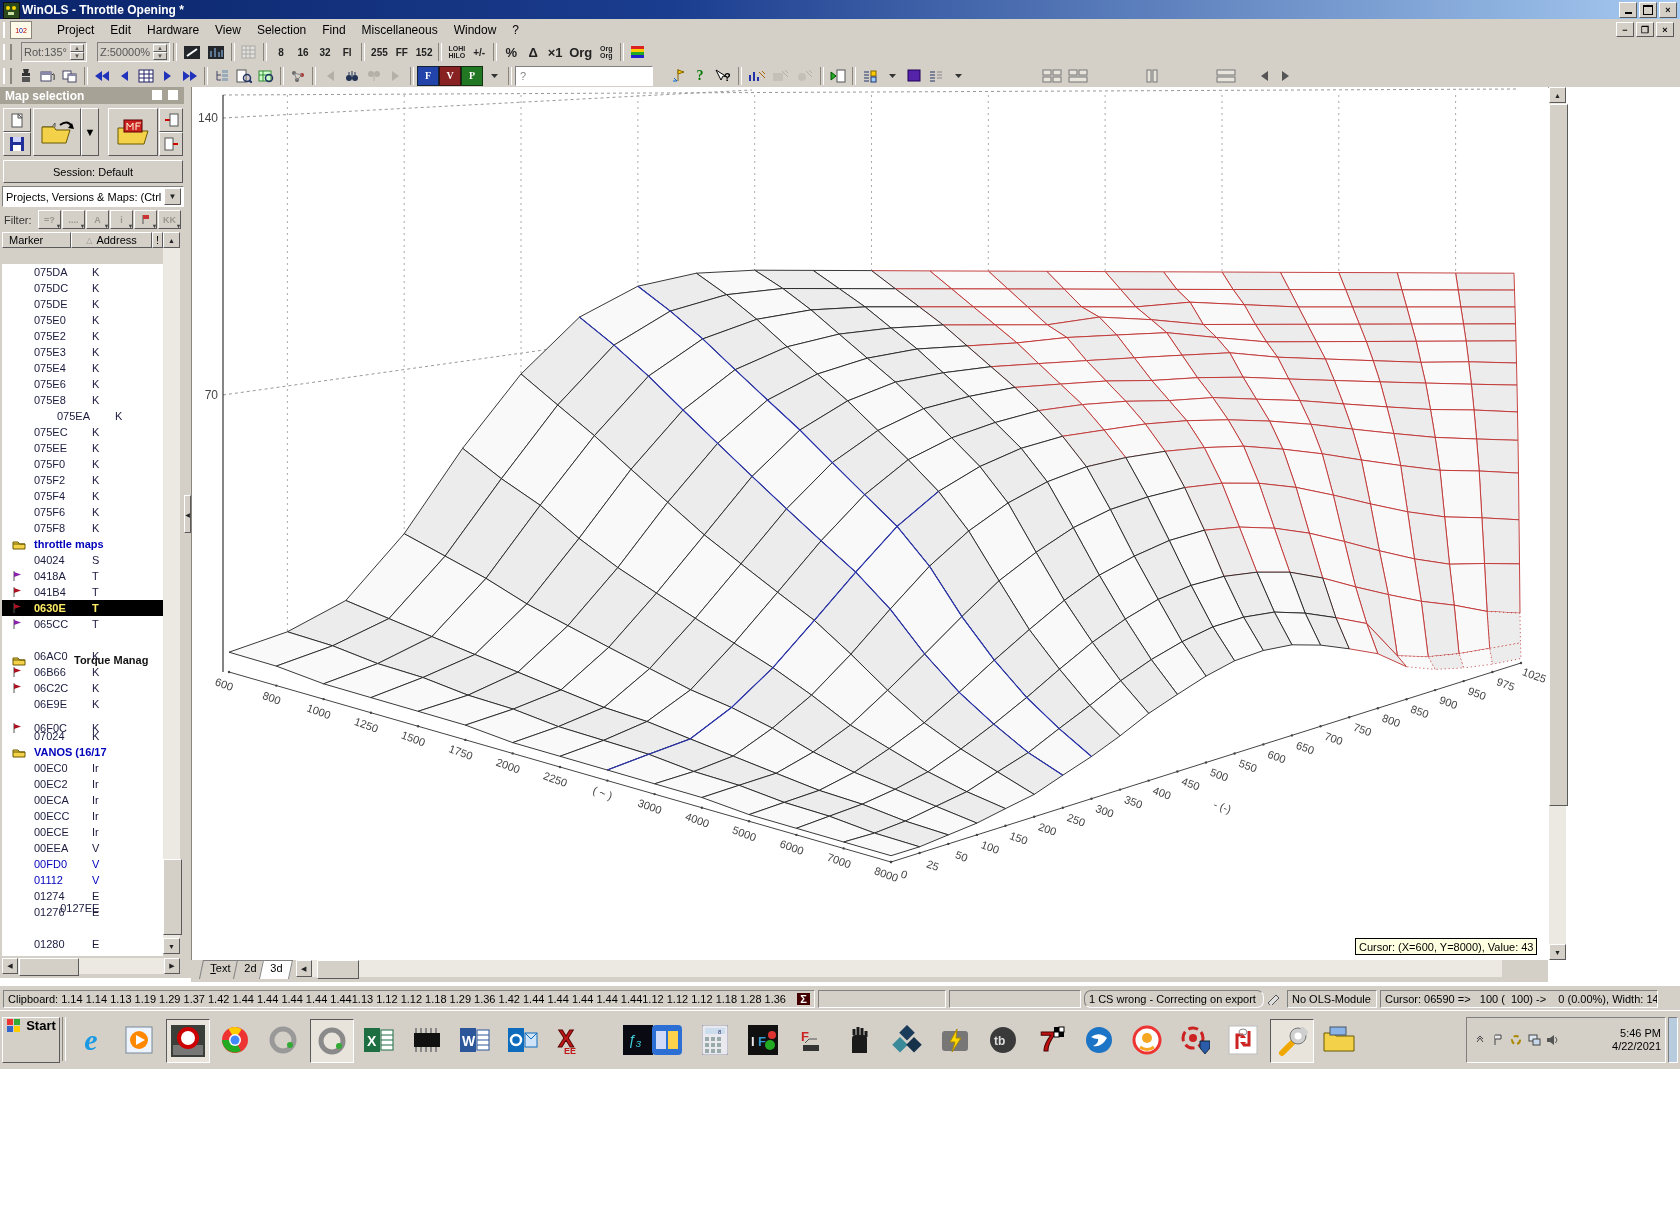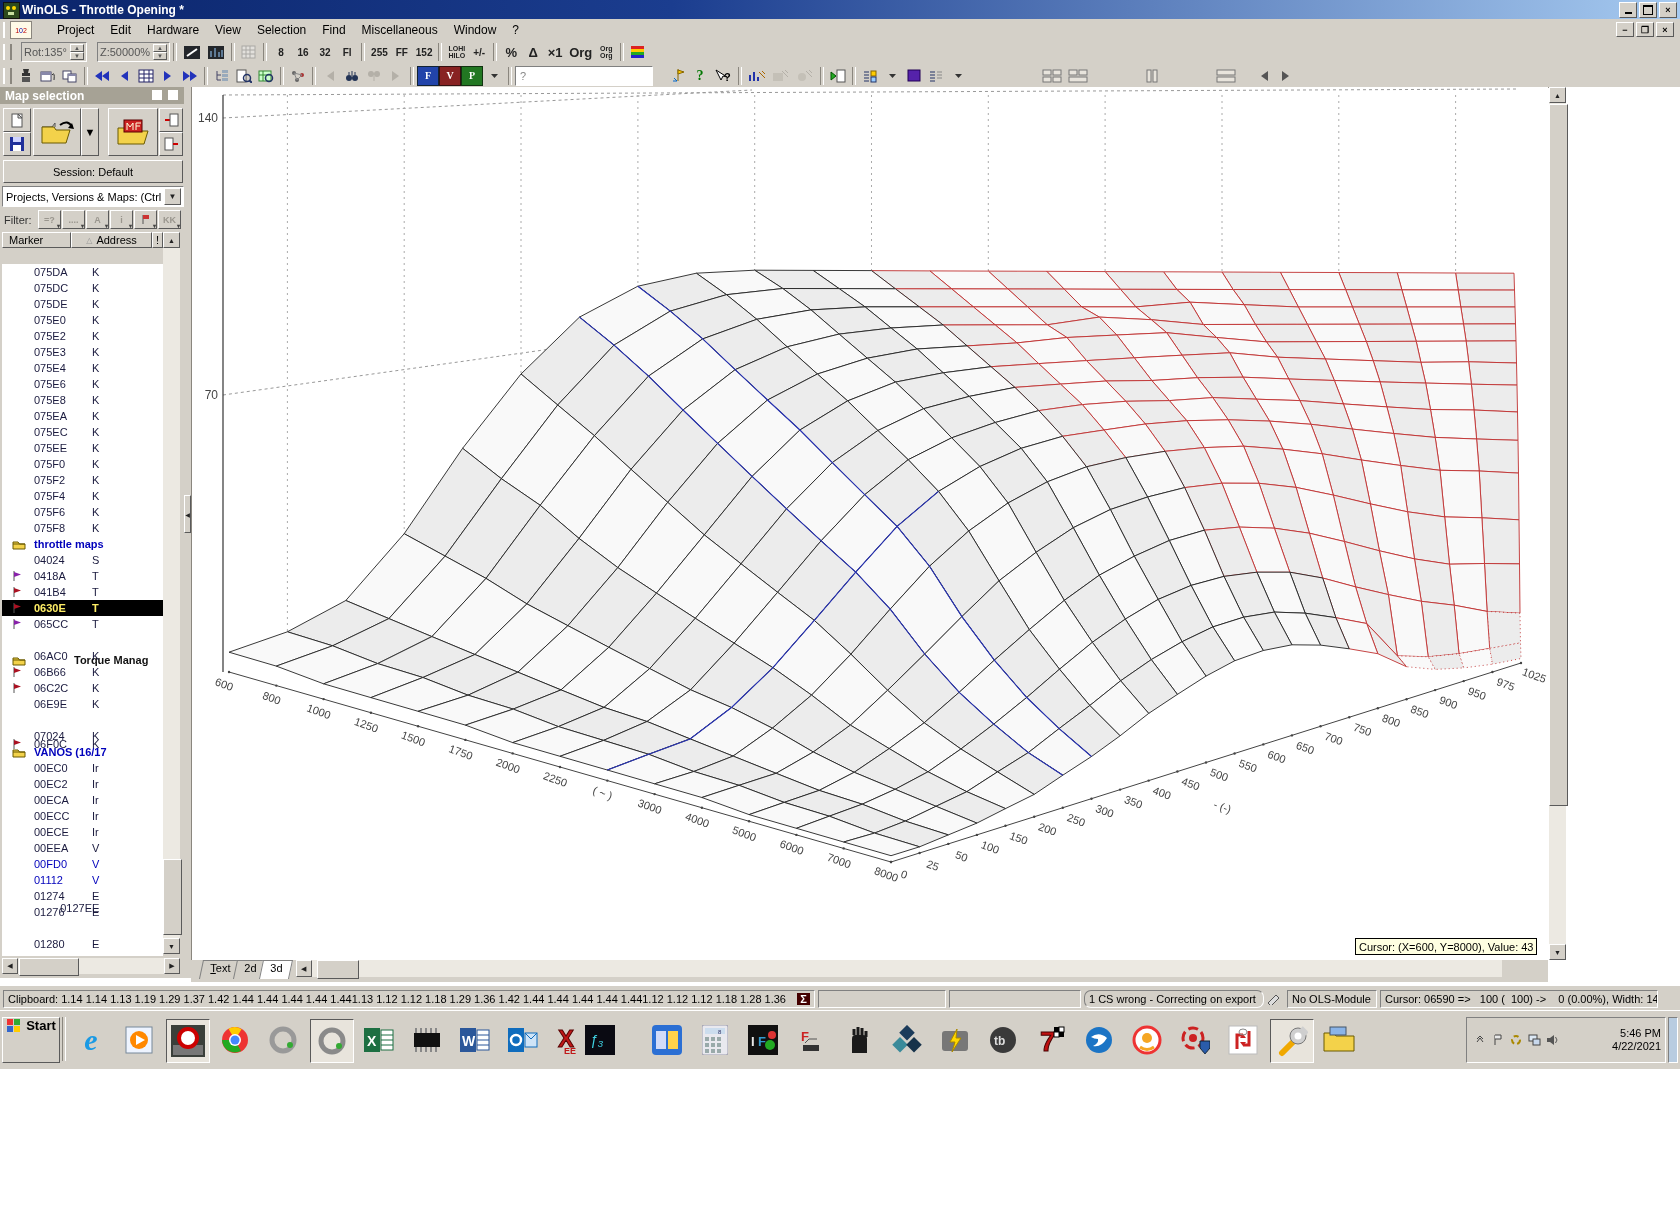--- a/index.html
+++ b/index.html
@@ -551,21 +551,21 @@
         <div class="lrow" style="top: 112px;">
           <span class="flagslot"></span>
           <span class="addr" style="color:#1a1a3e">075E6</span>
           <span style="color:#1a1a3e">K</span>
         </div>
         <div class="lrow" style="top: 128px;">
           <span class="flagslot"></span>
           <span class="addr" style="color:#1a1a3e">075E8</span>
           <span style="color:#1a1a3e">K</span>
         </div>
-        <div class="lrow" style="top: 144px;">
+        <div class="lrow" style="top: 144px; padding-left: 23px;">
           <span class="flagslot"></span>
           <span class="addr" style="color:#1a1a3e">075EA</span>
           <span style="color:#1a1a3e">K</span>
         </div>
         <div class="lrow" style="top: 160px;">
           <span class="flagslot"></span>
           <span class="addr" style="color:#1a1a3e">075EC</span>
           <span style="color:#1a1a3e">K</span>
         </div>
         <div class="lrow" style="top: 176px;">
@@ -684,21 +684,21 @@
             </svg>
           </span>
           <span class="addr" style="color:#1a1a3e">06C2C</span>
           <span style="color:#1a1a3e">K</span>
         </div>
         <div class="lrow" style="top: 432px;">
           <span class="flagslot"></span>
           <span class="addr" style="color:#1a1a3e">06E9E</span>
           <span style="color:#1a1a3e">K</span>
         </div>
-        <div class="lrow" style="top: 472px;">
+        <div class="lrow" style="top: 456px;">
           <span class="flagslot">
             <svg width="10" height="10">
               <path d="M2 0 v10" stroke="#555"></path>
               <path d="M2 1 L9 3.5 2 6 z" fill="#aa1122"></path>
             </svg>
           </span>
           <span class="addr" style="color:#1a1a3e">06F0C</span>
           <span style="color:#1a1a3e">K</span>
         </div>
         <div class="lrow" style="top: 464px;">
@@ -1312,21 +1312,21 @@
             <rect x="0" y="3" width="16" height="24" fill="#0f6cbd"></rect>
             <circle cx="8" cy="15" r="5" fill="none" stroke="#fff" stroke-width="2.5"></circle>
             <rect x="17" y="8" width="12" height="14" fill="#cfe4f7" stroke="#0f6cbd"></rect>
             <path d="M17 8 l6 6 6-6" fill="none" stroke="#0f6cbd"></path>
           </svg>
         </span><span class="tbicon" style="left: 550px;">
           <svg width="30" height="30">
             <text x="2" y="22" font-size="24" font-weight="bold" fill="#c01818" stroke="#500" stroke-width="1">X</text>
             <text x="8" y="29" font-size="9" font-weight="bold" fill="#c01818">EE</text>
           </svg>
-        </span><span class="tbicon" style="left: 579px;">
+        </span><span class="tbicon" style="left: 617px;">
           <svg width="30" height="30">
             <rect x="0" y="0" width="30" height="30" fill="#0a0a12"></rect>
             <text x="5" y="20" font-size="14" font-style="italic" fill="#3fd0e0" font-family="Liberation Serif,serif">ƒ₃</text>
           </svg>
         </span><span class="tbicon" style="left: 646px;">
           <svg width="30" height="30">
             <rect x="0" y="0" width="30" height="30" rx="4" fill="#2b6fd4"></rect>
             <rect x="4" y="6" width="10" height="18" fill="#eef" opacity="0.85"></rect>
             <rect x="16" y="6" width="10" height="18" fill="#ffd24a"></rect>
           </svg>

